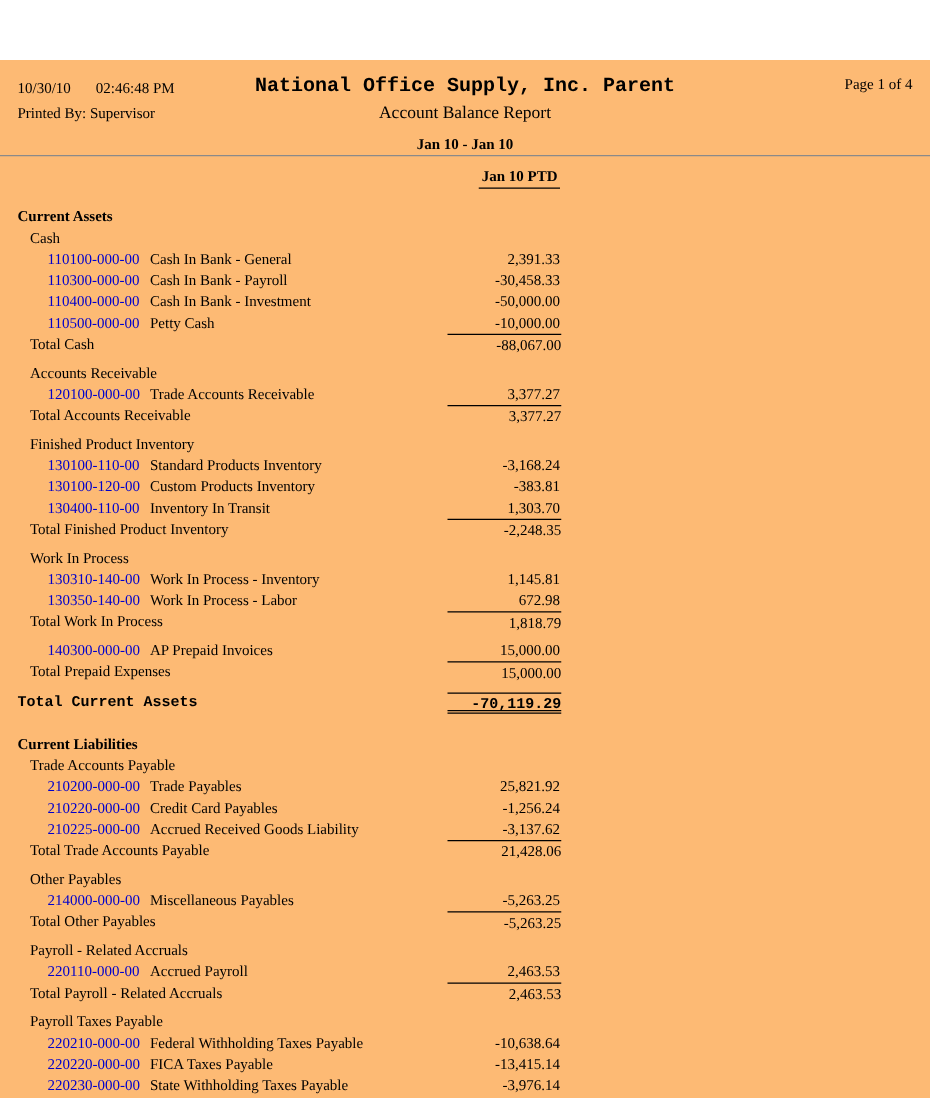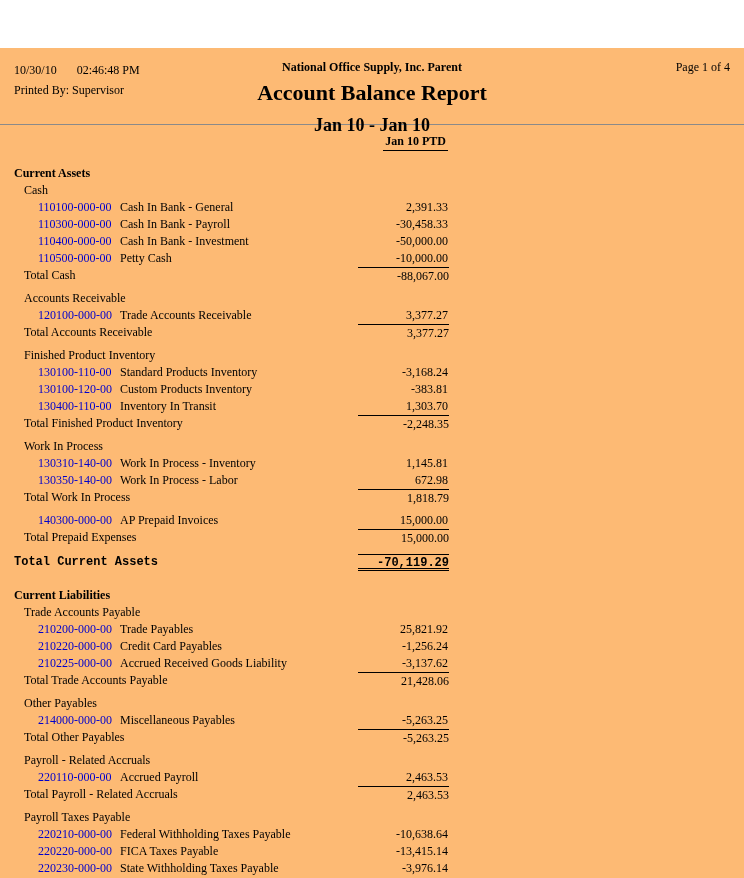--- a/index.html
+++ b/index.html
@@ -13,23 +13,23 @@
     color: #000;
     background: #fdba74;
     margin-top: 48px;
   }
   
   .header { position: relative; height: 76px; padding-top: 12px; }
   .header-left  { position: absolute; left: 14px;  top: 12px; line-height: 20px; }
   .header-left .time { margin-left: 20px; }
   .header-center{ position: absolute; left: 0; right: 0; top: 12px; text-align: center; }
   .header-right { position: absolute; right: 14px; top: 12px; }
-  .company { font-weight: bold; font-size: 12px; }
-  .title   { font-weight: bold; font-size: 22px; margin-top: 5px; }
-  .period  { font-weight: bold; font-size: 18px; margin-top: 9px; }
+  .company { font-weight: bold; font-size: 16px; font-family: Liberation Mono, monospace; }
+  .title   { font-weight: normal; font-size: 14px; margin-top: 5px; }
+  .period  { font-weight: bold; font-size: 12px; margin-top: 9px; }
   .rule { border-top: 1px solid var(--rule-color, #888); height: 0; }
   .col-header-row { position: relative; height: 20px; margin-top: 9px; }
   .col-header {
     position: absolute; right: 296px; top: 0;
     font-weight: bold; border-bottom: 1px solid #000; padding: 0 2px 1px 2px;
   }
   
   #report-body { padding-bottom: 10px; }
   .row { position: relative; height: 17px; line-height: 17px; }
   .row.section-title { margin-top: 11px; font-weight: bold; }

